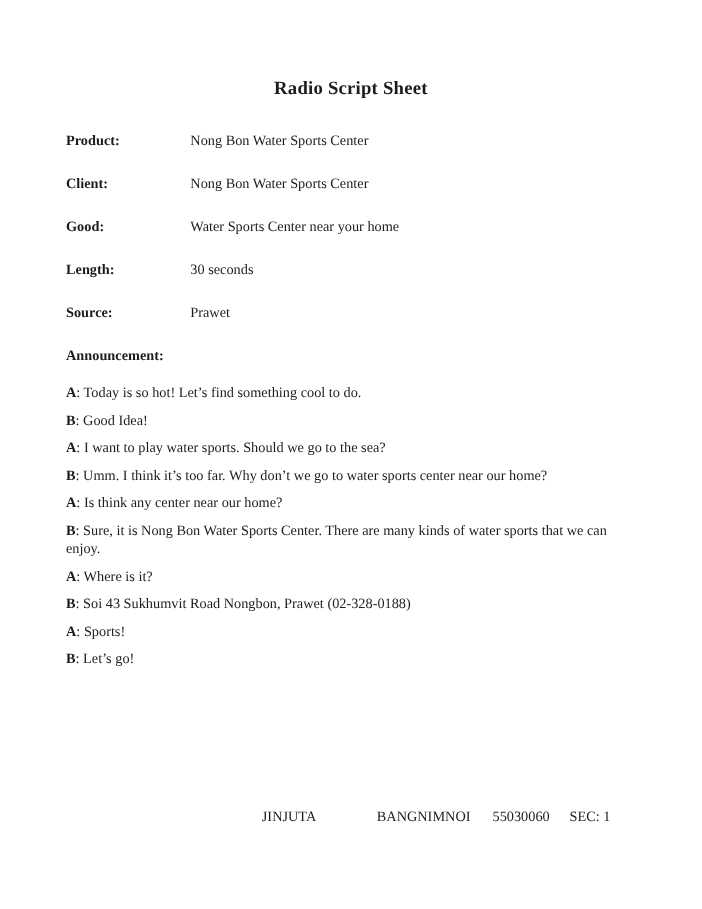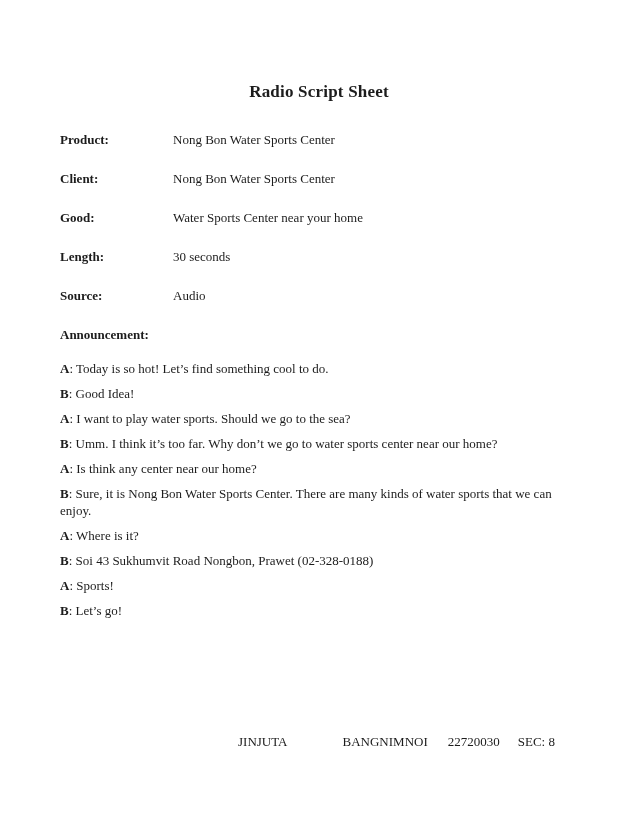--- a/index.html
+++ b/index.html
@@ -12,21 +12,21 @@
     width: 638px;
     height: 826px;
     background: #ffffff;
     font-family: "Liberation Serif", "DejaVu Serif", serif;
     font-size: 13px;
     color: #1c1c1c;
     overflow: hidden;
     box-sizing: border-box;
   }
   .doc-title {
-    margin: 12px;
+    margin: 0;
     padding-top: 70px;
     text-align: center;
     font-size: 17px;
     font-weight: bold;
     letter-spacing: 0.2px;
   }
   .content {
     padding: 0 80px 0 60px;
   }
   .meta {
@@ -94,21 +94,21 @@
       <div class="meta-row">
         <span class="meta-label">Good:</span>
         <span class="meta-value">Water Sports Center near your home</span>
       </div>
       <div class="meta-row">
         <span class="meta-label">Length:</span>
         <span class="meta-value">30 seconds</span>
       </div>
       <div class="meta-row">
         <span class="meta-label">Source:</span>
-        <span class="meta-value">Audio</span>
+        <span class="meta-value">Prawet</span>
       </div>
     </div>
 
     <div class="announcement-heading">Announcement:</div>
 
     <div class="dialogue">
       <p><span class="speaker">A</span><span>: Today is so hot! Let’s find something cool to do.</span></p>
       <p><span class="speaker">B</span><span>: Good Idea!</span></p>
       <p><span class="speaker">A</span><span>: I want to play water sports. Should we go to the sea?</span></p>
       <p><span class="speaker">B</span><span>: Umm. I think it’s too far. Why don’t we go to water sports center near our home?</span></p>
@@ -116,16 +116,16 @@
       <p><span class="speaker">B</span><span>: Sure, it is Nong Bon Water Sports Center. There are many kinds of water sports that we can enjoy.</span></p>
       <p><span class="speaker">A</span><span>: Where is it?</span></p>
       <p><span class="speaker">B</span><span>: Soi 43 Sukhumvit Road Nongbon, Prawet (02-328-0188)</span></p>
       <p><span class="speaker">A</span><span>: Sports!</span></p>
       <p><span class="speaker">B</span><span>: Let’s go!</span></p>
     </div>
 
   </div>
 
   <div class="footer">
-    <span class="f-first">JINJUTA</span><span class="f-last">BANGNIMNOI</span><span class="f-id">22720030</span><span class="f-sec">SEC: 8</span>
+    <span class="f-first">JINJUTA</span><span class="f-last">BANGNIMNOI</span><span class="f-id">55030060</span><span class="f-sec">SEC: 1</span>
   </div>
 
 </div>
 
 </body></html>

